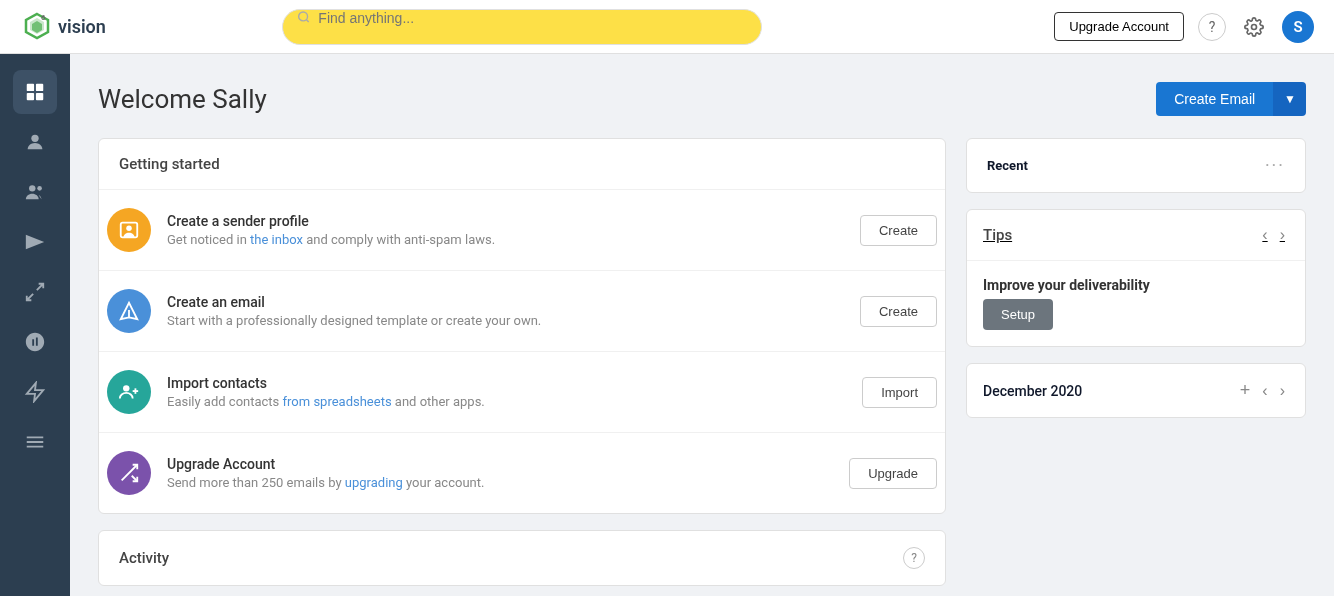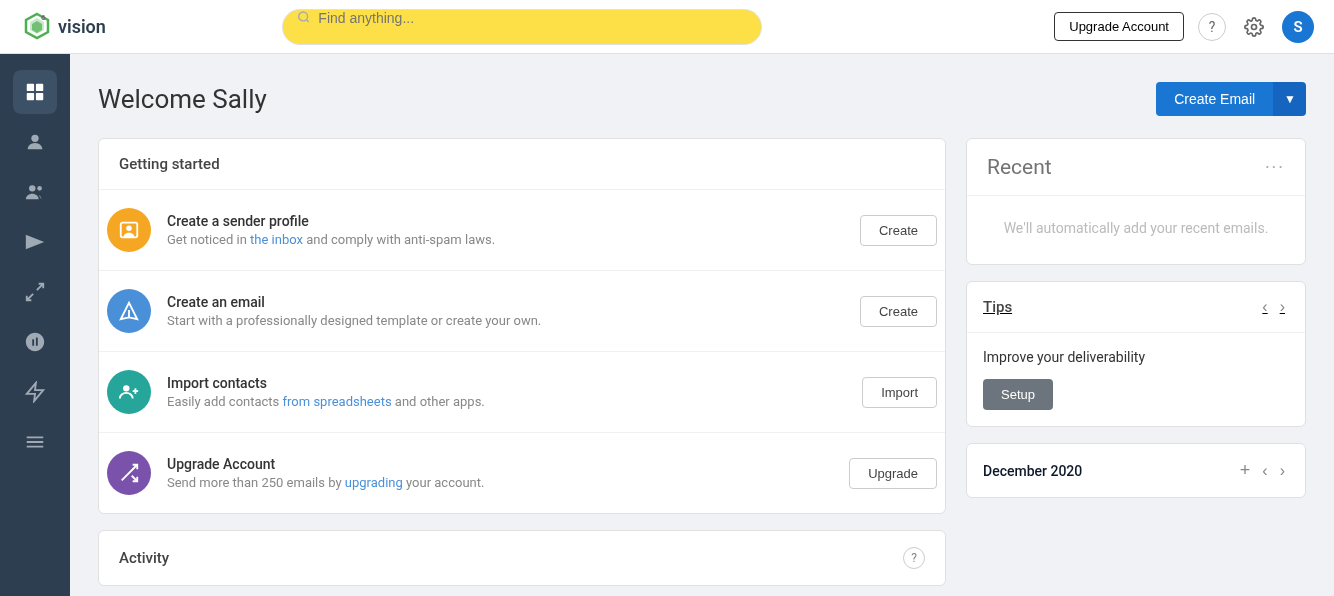--- a/index.html
+++ b/index.html
@@ -99,32 +99,32 @@
     .activity-header { display: flex; align-items: center; justify-content: space-between; padding: 16px 20px; }
     .activity-title { font-size: 15px; font-weight: 500; color: #444; }
     .activity-help { width: 22px; height: 22px; border-radius: 50%; border: 1px solid #ccc; display: flex; align-items: center; justify-content: center; font-size: 12px; color: #888; cursor: pointer; }
 
     
     .right-col { display: flex; flex-direction: column; gap: 16px; }
 
     
     .recent-card { }
     .recent-header { display: flex; align-items: center; justify-content: space-between; padding: 16px 20px; }
-    .recent-title { font-size: 21px; font-weight: 400; color: #737373; }
+    .recent-title { font-size: 13px; font-weight: 700; color: #0f172a; }
     .recent-dots { color: #aaa; font-size: 18px; cursor: pointer; letter-spacing: 2px; }
     .recent-empty { padding: 24px 20px 28px; text-align: center; color: #bbb; font-size: 14px; border-top: 1px solid #f0f0f0; }
 
     
     .tips-card { }
     .tips-header { display: flex; align-items: center; justify-content: space-between; padding: 14px 16px; border-bottom: 1px solid #f0f0f0; text-decoration: underline; }
     .tips-title { font-size: 15px; font-weight: 500; color: #444; }
     .tips-nav { display: flex; gap: 4px; }
     .tips-nav-btn { background: none; border: none; cursor: pointer; color: #888; font-size: 16px; padding: 2px 4px; }
     .tips-body { padding: 16px; }
-    .tips-card-title { font-size: 14px; font-weight: 400; color: #333; margin-bottom: 14px; }
+    .tips-card-title { font-size: 14px; font-weight: 700; color: #333; margin-bottom: 6px; }
     .tips-card-desc { font-size: 13px; color: #777; line-height: 1.5; margin-bottom: 14px; }
     .setup-btn {
       background: #6c757d; color: #fff; border: none; padding: 8px 18px; border-radius: 4px;
       font-size: 13px; cursor: pointer; font-weight: 500;
     }
 
     
     .dec-card { }
     .dec-header { display: flex; align-items: center; justify-content: space-between; padding: 14px 16px; }
     .dec-title { font-size: 14px; font-weight: 500; color: #0f172a; }
@@ -322,21 +322,20 @@
         </div>
       </div>
 
       <div class="right-col">
 
         <div class="card recent-card">
           <div class="recent-header">
             <span class="recent-title">Recent</span>
             <span class="recent-dots">···</span>
           </div>
-          <div class="recent-empty">We'll automatically add your recent emails.</div>
         </div>
 
         <div class="card tips-card">
           <div class="tips-header">
             <span class="tips-title">Tips</span>
             <div class="tips-nav">
               <button class="tips-nav-btn">‹</button>
               <button class="tips-nav-btn">›</button>
             </div>
           </div>

